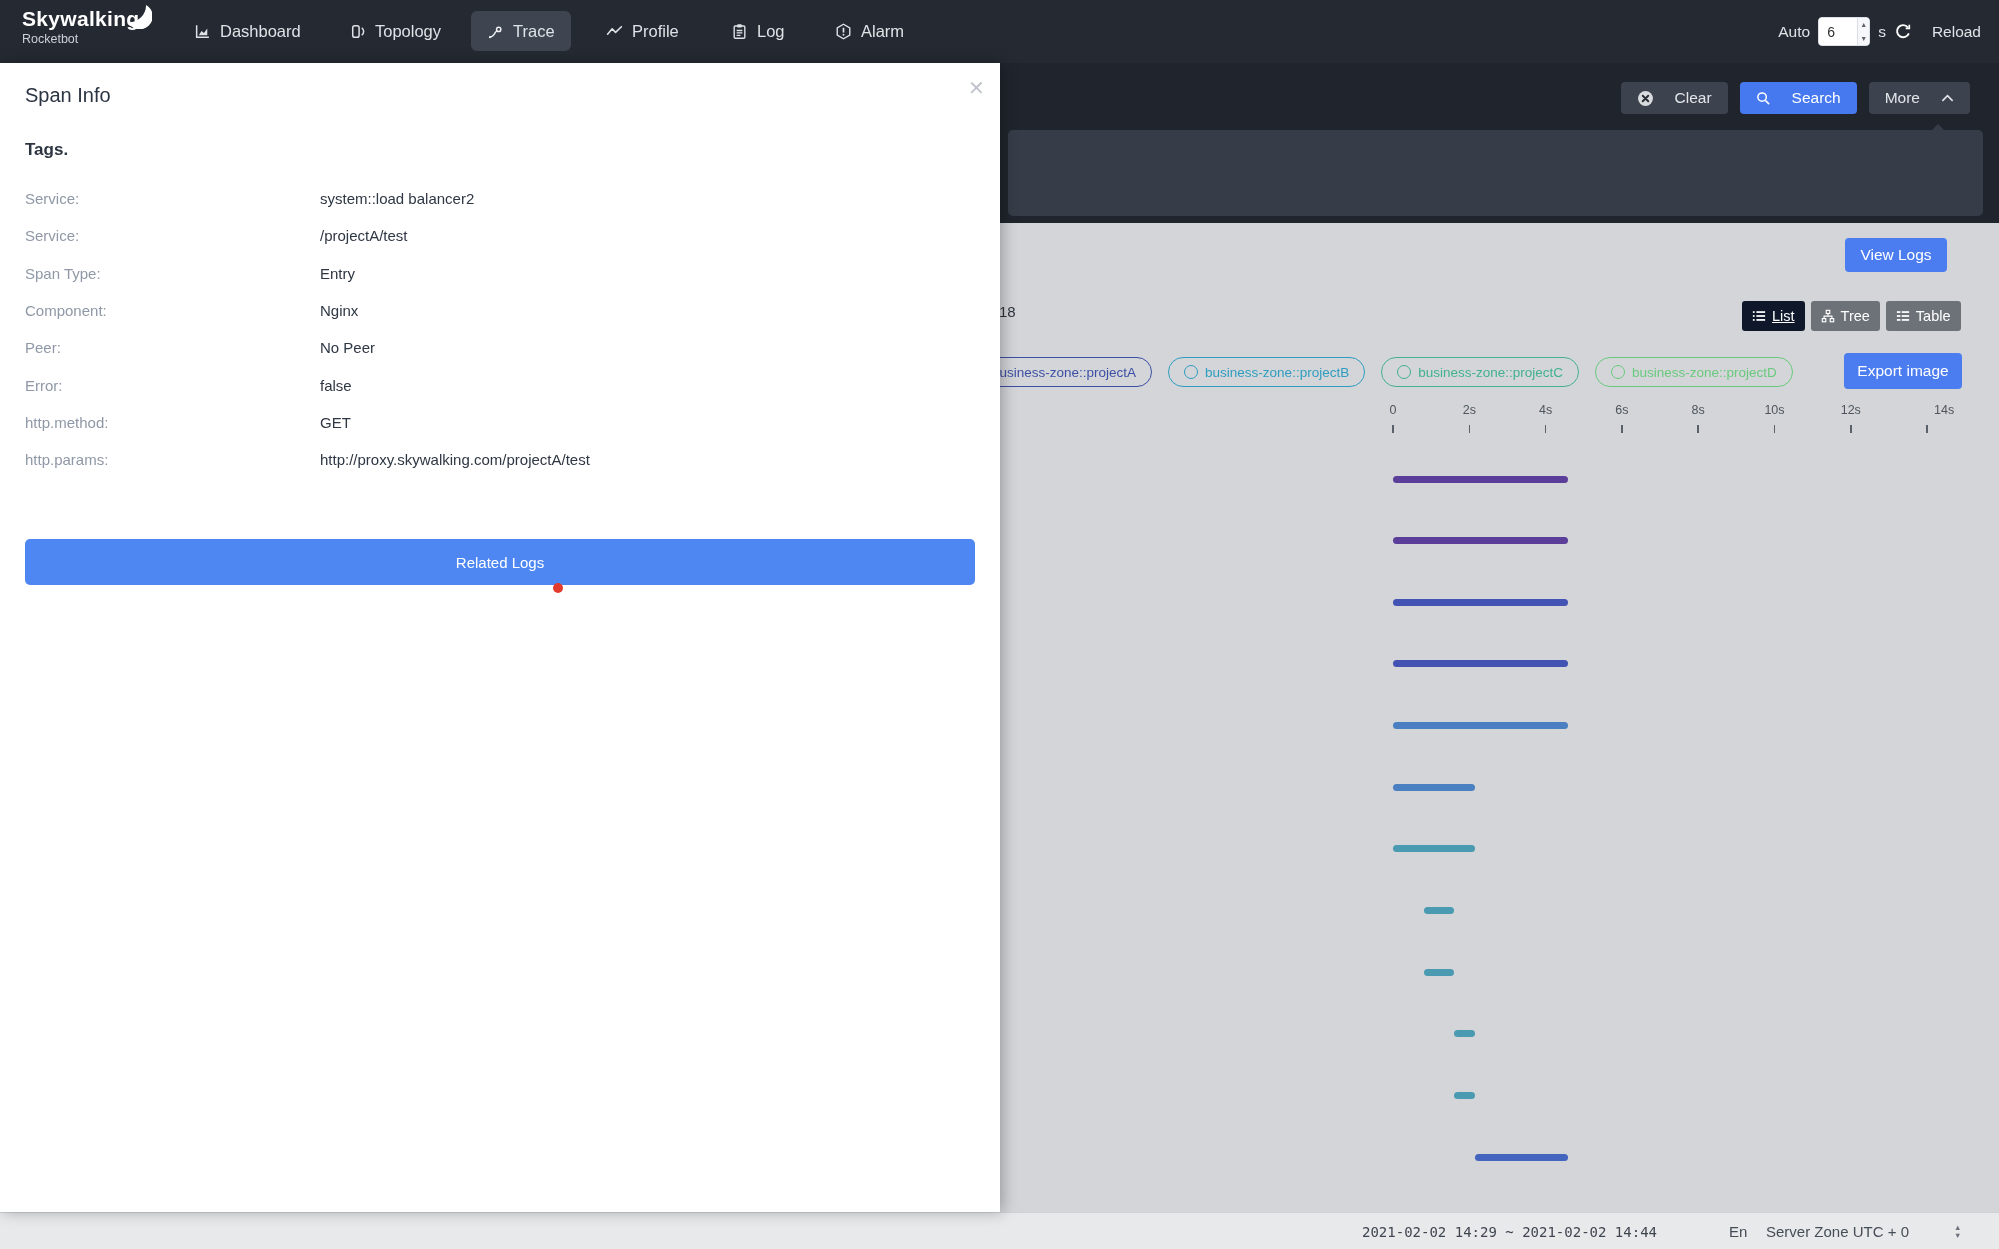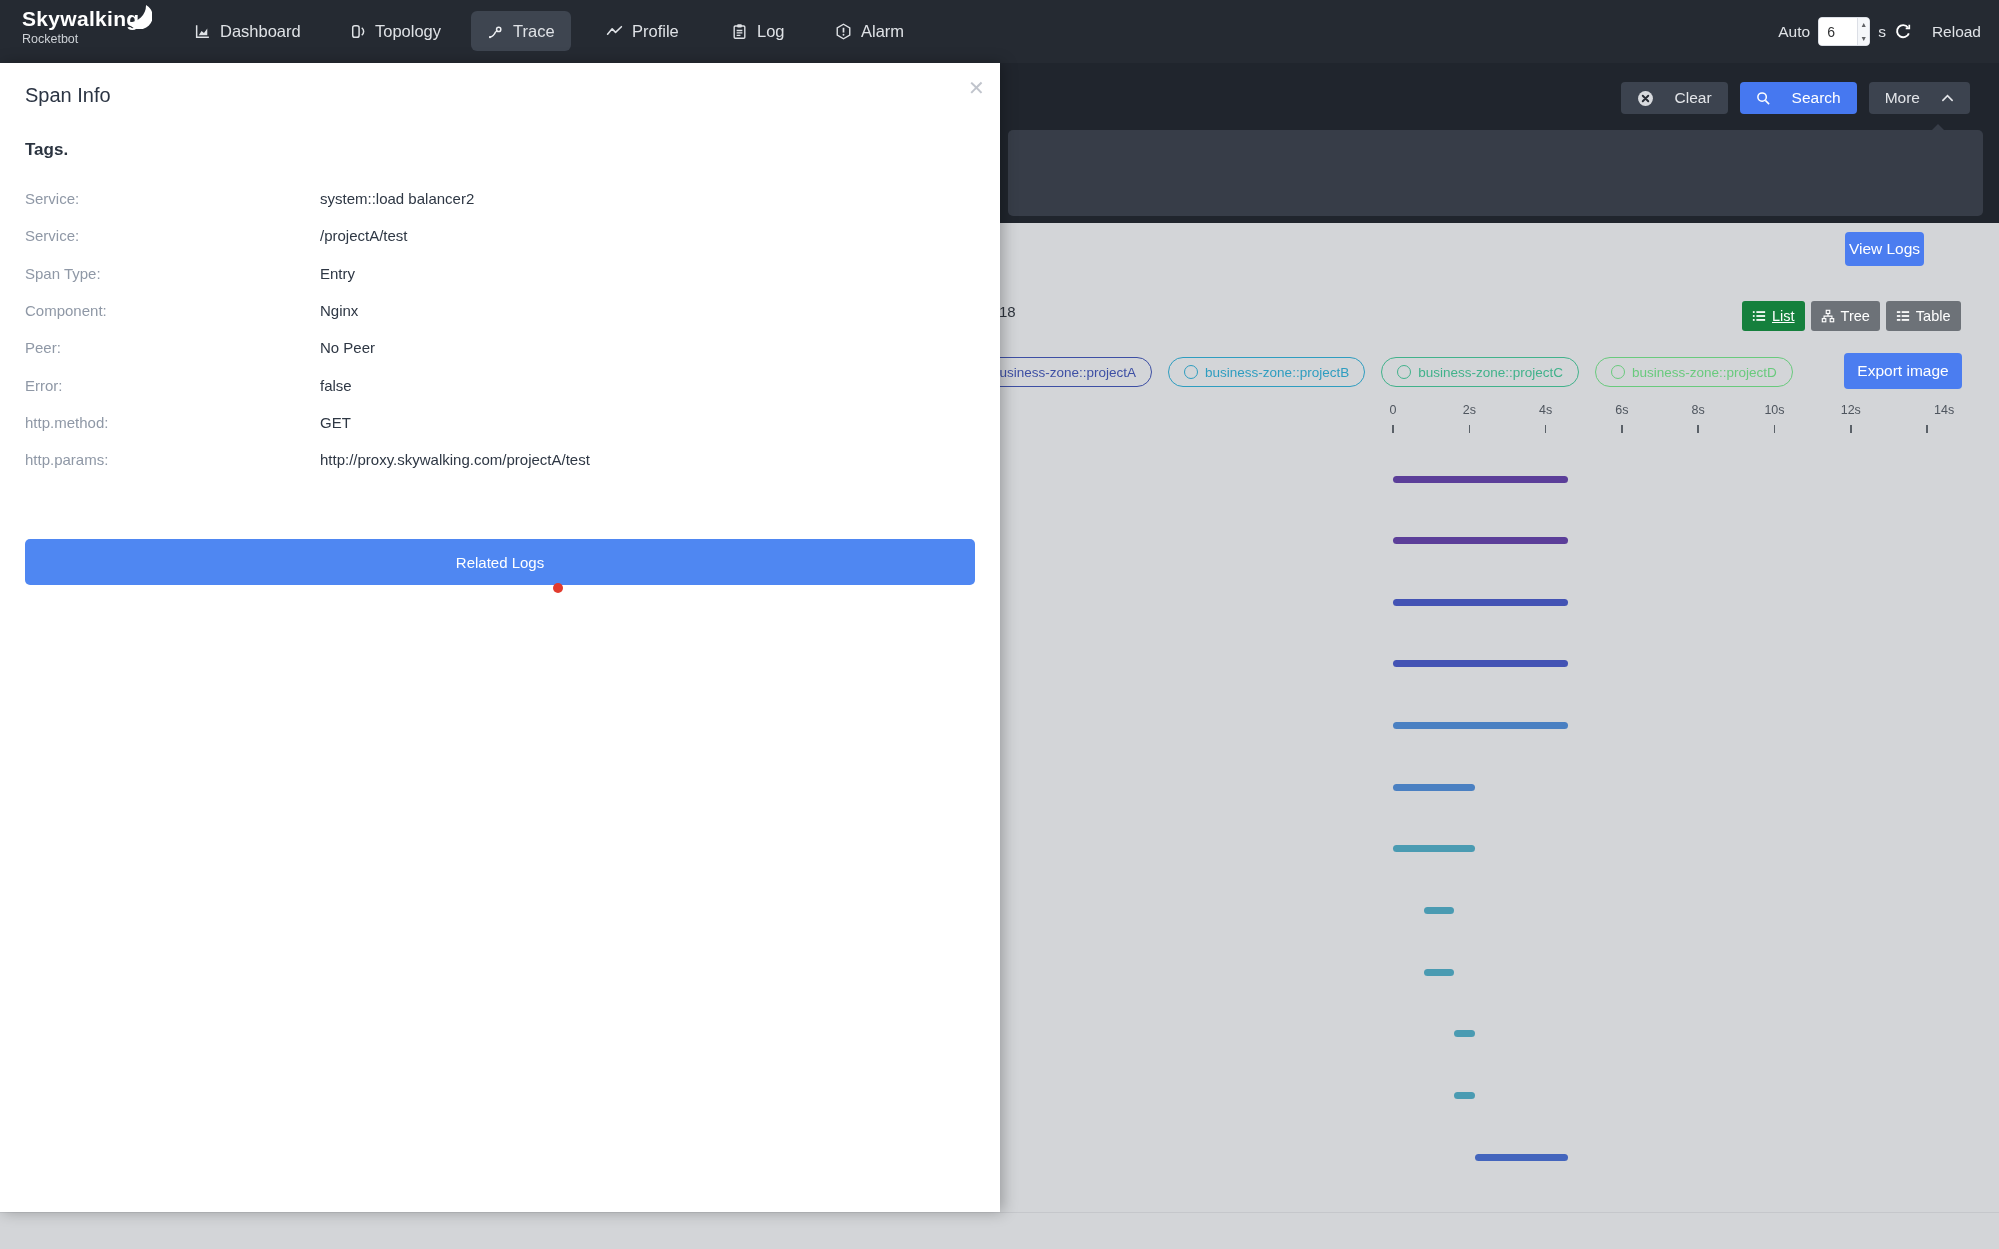--- a/index.html
+++ b/index.html
@@ -34,26 +34,26 @@
   .tb-btn.blue{background:#4678f0;color:#fff;}
   .more-panel{position:absolute;left:1008px;top:67px;width:975px;height:86px;background:#373d48;border-radius:5px;}
   .more-panel::before{content:'';position:absolute;top:-14px;left:922px;border:8px solid transparent;
                       border-bottom:8px solid #373d48;}
 
   
   .content{position:absolute;left:0;top:223px;width:1999px;height:989px;background:#d3d5d8;
            border-bottom:1px solid #c5c7cb;}
   .btn-blue{background:#4b7df0;color:#fff;border-radius:4px;font-size:15.5px;display:flex;
             align-items:center;justify-content:center;cursor:pointer;}
-  .view-logs{position:absolute;left:1845px;top:9px;width:79px;height:34px;text-align:center;}
+  .view-logs{position:absolute;left:1845px;top:15px;width:102px;height:34px;text-align:center;}
   .count-frag{position:absolute;left:999px;top:80px;font-size:15px;color:#2e343d;}
   .modes{position:absolute;left:1742px;top:78px;display:flex;gap:6px;}
   .mode-btn{height:30px;border-radius:3px;background:#6d7278;color:#fff;font-size:14.5px;
             display:flex;align-items:center;gap:6px;padding:0 10px;cursor:pointer;}
-  .mode-btn.active{background:#15803d;text-decoration:underline;}
+  .mode-btn.active{background:#0f172a;text-decoration:underline;}
   .badges{position:absolute;left:955px;top:134px;display:flex;gap:16px;}
   .badge{height:28px;border:1px solid;border-radius:15px;display:flex;align-items:center;gap:7px;
          padding:0 15px;font-size:13.5px;background:rgba(255,255,255,0.0);cursor:pointer;white-space:nowrap;}
   .ring{width:12px;height:12px;border:1.6px solid currentColor;border-radius:50%;flex:none;}
   .export-btn{position:absolute;left:1844px;top:130px;width:118px;height:36px;}
 
   
   #gantt-layer{position:absolute;left:0;top:0;width:1999px;height:1249px;pointer-events:none;z-index:10;}
   .tick-label{position:absolute;transform:translateX(-50%);font-size:12.5px;color:#4e555e;}
   .tick-mark{position:absolute;width:1.5px;height:8px;background:#5a6168;}
@@ -357,14 +357,23 @@
         <span class="tag-label">http.params:</span>
         <span class="tag-value">http://proxy.skywalking.com/projectA/test</span>
       </div>
     </div>
 
     <div class="related-btn">Related Logs</div>
     <div class="red-dot"></div>
   </div>
 
 
+  <div class="footer">
+    <span class="footer-range">2021-02-02 14:29 ~ 2021-02-02 14:44</span>
+    <span class="footer-lang">En</span>
+    <span class="footer-zone">Server Zone UTC + 0</span>
+    <span class="footer-spin">
+      <span>▲</span>
+      <span>▼</span>
+    </span>
+  </div>
 
 </div>
 
 </body></html>

